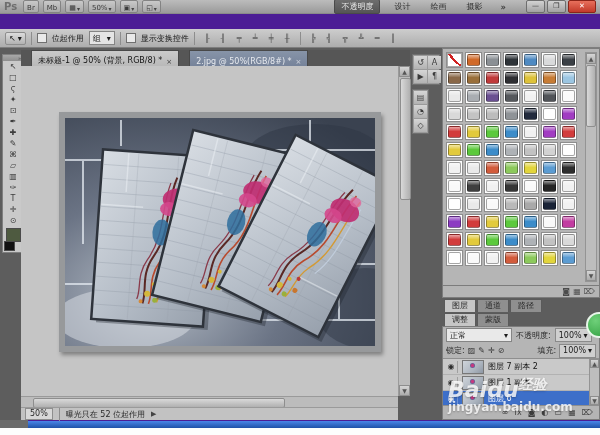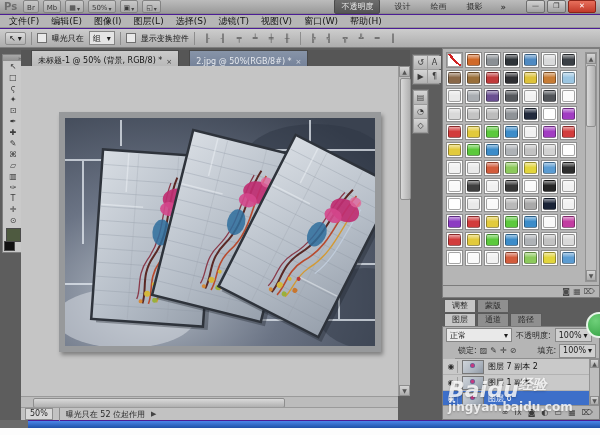--- a/index.html
+++ b/index.html
@@ -103,21 +103,21 @@
     display:flex;justify-content:flex-end;align-items:center;gap:3px;padding:0 4px;box-sizing:border-box;}
   .foot-ico{font-size:8px;color:#4c4c4c;}
   
   .layers-wrap{background:#b5b5b5;border:1px solid #7c7c7c;box-sizing:border-box;}
   .blend-row{display:flex;align-items:center;gap:4px;height:16px;padding:0 3px;}
   .blend-select{display:flex;align-items:center;justify-content:space-between;width:58px;height:12px;
     background:#e9e9e9;border:1px solid #858585;font-size:8px;padding:0 3px;}
   .small-label{font-size:8px;color:#2a2a2a;}
   .val-box{display:flex;align-items:center;gap:2px;background:#cfcfcf;border:1px solid #8a8a8a;
     height:12px;padding:0 3px;font-size:8px;}
-  .lock-row{display:flex;align-items:center;gap:3px;height:15px;padding:0 3px;border-bottom:1px solid #8f8f8f;margin-left:12px;}
+  .lock-row{display:flex;align-items:center;gap:3px;height:15px;padding:0 3px;border-bottom:1px solid #8f8f8f;}
   .lock-ico{font-size:8px;color:#3c3c3c;}
   .layer-list{position:relative;background:#c9c9c9;height:46px;overflow:hidden;border-bottom:1px solid #8f8f8f;}
   .layer-row{display:flex;align-items:center;gap:4px;height:15px;padding:0 2px;border-bottom:1px solid #b2b2b2;font-size:8px;color:#141414;}
   .layer-row.selected{background:#3d6fc9;color:#fff;}
   .eyebox{width:12px;height:12px;border-right:1px solid #a0a0a0;font-size:8px;line-height:12px;text-align:center;color:#2e2e2e;}
   .layer-row.selected .eyebox{color:#eee;border-color:#6f93d6;}
   .thumb{width:20px;height:12px;border:1px solid #777;
     background:linear-gradient(135deg,#cfd4da 0%,#aeb6c0 60%,#8e97a4 100%);position:relative;}
   .thumb::after{content:"";position:absolute;left:7px;top:2px;width:5px;height:5px;border-radius:50%;
     background:radial-gradient(circle,#c9387e 30%,#3a6f9e 80%);}
@@ -177,40 +177,29 @@
         <span class="ws-btn">摄影</span>
       </span>
     <span class="ws-btn">»</span>
     <span class="winbtns">
       <span class="winbtn">—</span>
       <span class="winbtn">❐</span>
       <span class="winbtn close">✕</span>
     </span>
   </div>
 
-  <div class="menubar" id="menubar">
-      <div class="menu-item">文件(F)</div>
-      <div class="menu-item">编辑(E)</div>
-      <div class="menu-item">图像(I)</div>
-      <div class="menu-item">图层(L)</div>
-      <div class="menu-item">选择(S)</div>
-      <div class="menu-item">滤镜(T)</div>
-      <div class="menu-item">视图(V)</div>
-      <div class="menu-item">窗口(W)</div>
-      <div class="menu-item">帮助(H)</div>
-    </div>
 
   <div class="optionsbar">
     <span class="opt-tool">
       <span>↖</span>
       <span class="caret">▾</span>
     </span>
     <span class="vsep"></span>
     <span class="chk"></span>
-    <span class="opt-label">曝光只在</span>
+    <span class="opt-label">位起作用</span>
     <span class="opt-select">
       <span>组</span>
       <span>▾</span>
     </span>
     <span class="vsep"></span>
     <span class="chk"></span>
     <span class="opt-label">显示变换控件</span>
     <span class="vsep"></span>
     <span class="icon-grid" id="align-icons">
         <span class="mini-ico">╟</span>
@@ -618,28 +607,28 @@
           <div class="vthumb"></div>
           <div class="scroll-arrow bottom" style="position:absolute;bottom:0;width:100%;">▼</div>
         </div>
       </div>
       <div class="panel-footer" id="styles-footer">
           <span class="foot-ico">◙</span>
           <span class="foot-ico">▦</span>
           <span class="foot-ico">⌦</span>
         </div>
 
-      <div class="ptabs" id="mid-ptabs">
-          <span class="ptab active">调整</span>
-          <span class="ptab">蒙版</span>
-        </div>
       <div class="ptabs" id="layer-ptabs">
           <span class="ptab active">图层</span>
           <span class="ptab">通道</span>
           <span class="ptab">路径</span>
+        </div>
+      <div class="ptabs" id="mid-ptabs">
+          <span class="ptab active">调整</span>
+          <span class="ptab">蒙版</span>
         </div>
 
       <div class="layers-wrap">
         <div class="blend-row">
           <span class="blend-select">
             <span>正常</span>
             <span>▾</span>
           </span>
           <span class="small-label">不透明度:</span>
           <span class="val-box">

